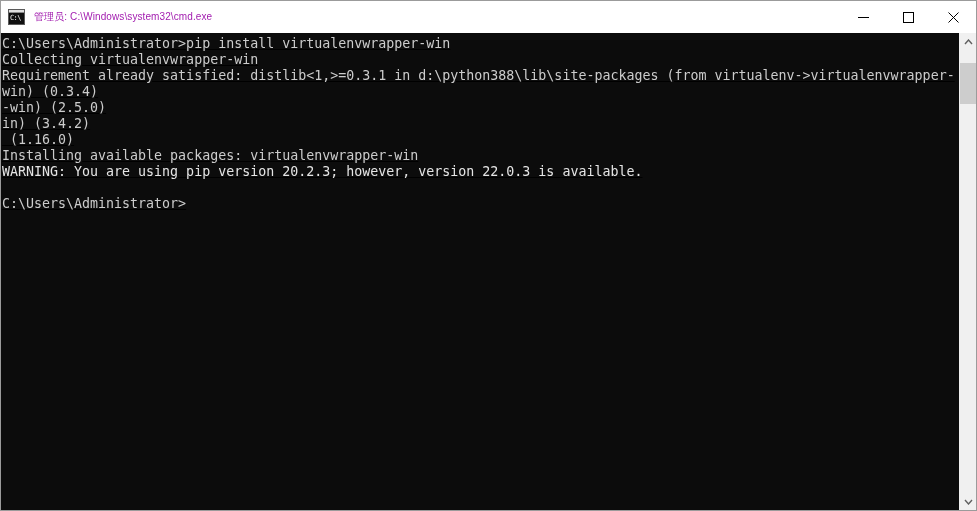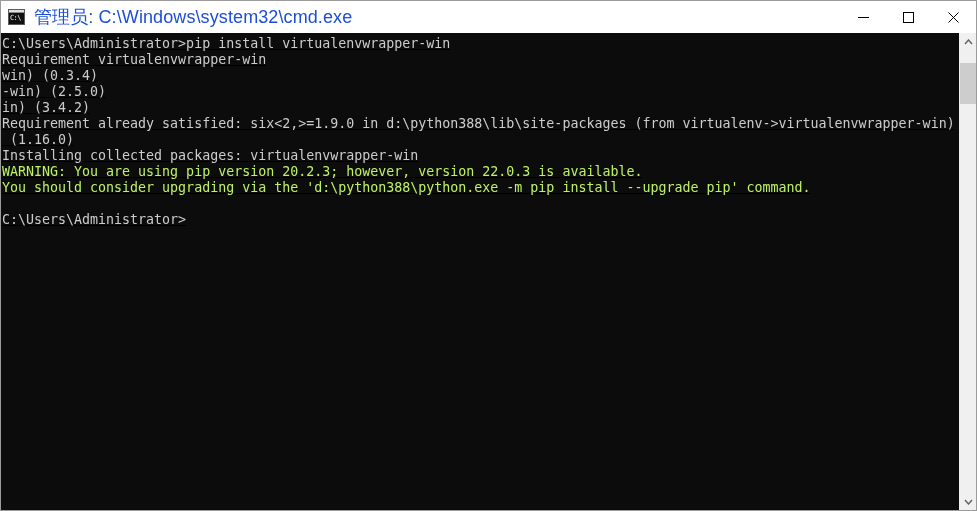--- a/index.html
+++ b/index.html
@@ -77,22 +77,22 @@
     font-size: 7px;
     line-height: 11px;
     color: #f0f0f0;
     padding-left: 1px;
     letter-spacing: -0.6px;
     overflow: hidden;
     white-space: nowrap;
   }
   .title-text {
     font-family: "Liberation Sans", sans-serif;
-    font-size: 18px;
-    color: #1d4ed8;
+    font-size: 10px;
+    color: #a21caf;
     white-space: nowrap;
     overflow: hidden;
     text-overflow: ellipsis;
     letter-spacing: 0.1px;
   }
 
   
   .win-buttons {
     display: flex;
     height: 32px;
@@ -131,21 +131,21 @@
   .console-text {
     font-family: "DejaVu Sans Mono", "Liberation Mono", monospace;
     font-size: 13.3px;
     line-height: 16px;
     color: #cccccc;
     white-space: pre;
     margin: 0;
     padding: 3px 0 0 1px;
     letter-spacing: 0px;
   }
-  .console-text .warn { color: #bef264; }
+  .console-text .warn { color: #e5e5e5; }
 
   
   .scrollbar {
     width: 17px;
     min-width: 17px;
     background: #f0f0f0;
     border-left: 1px solid #f0f0f0;
     display: flex;
     flex-direction: column;
     box-sizing: border-box;
@@ -205,29 +205,28 @@
         <svg width="11" height="11" viewBox="0 0 11 11" aria-hidden="true">
           <path d="M0.5,0.5 L10.5,10.5 M10.5,0.5 L0.5,10.5" stroke="#000000" stroke-width="1" fill="none"></path>
         </svg>
       </button>
     </div>
   </div>
 
   <div class="console-area">
     <div class="console">
       <pre class="console-text" id="console-text"><span>C:\Users\Administrator&gt;pip install virtualenvwrapper-win
-</span><span>Requirement virtualenvwrapper-win
+</span><span>Collecting virtualenvwrapper-win
+</span><span>Requirement already satisfied: distlib&lt;1,&gt;=0.3.1 in d:\python388\lib\site-packages (from virtualenv-&gt;virtualenvwrapper-
 </span><span>win) (0.3.4)
 </span><span>-win) (2.5.0)
 </span><span>in) (3.4.2)
-</span><span>Requirement already satisfied: six&lt;2,&gt;=1.9.0 in d:\python388\lib\site-packages (from virtualenv-&gt;virtualenvwrapper-win)
 </span><span> (1.16.0)
-</span><span>Installing collected packages: virtualenvwrapper-win
+</span><span>Installing available packages: virtualenvwrapper-win
 </span><span class="warn">WARNING: You are using pip version 20.2.3; however, version 22.0.3 is available.
-</span><span class="warn">You should consider upgrading via the 'd:\python388\python.exe -m pip install --upgrade pip' command.
 </span><span>
 </span><span>C:\Users\Administrator&gt;
 </span></pre>
     </div>
 
     <div class="scrollbar">
       <div class="sb-arrow up">
         <svg width="9" height="6" viewBox="0 0 9 6" aria-hidden="true">
           <path d="M1,5 L4.5,1 L8,5" stroke="#606060" stroke-width="1.4" fill="none"></path>
         </svg>

